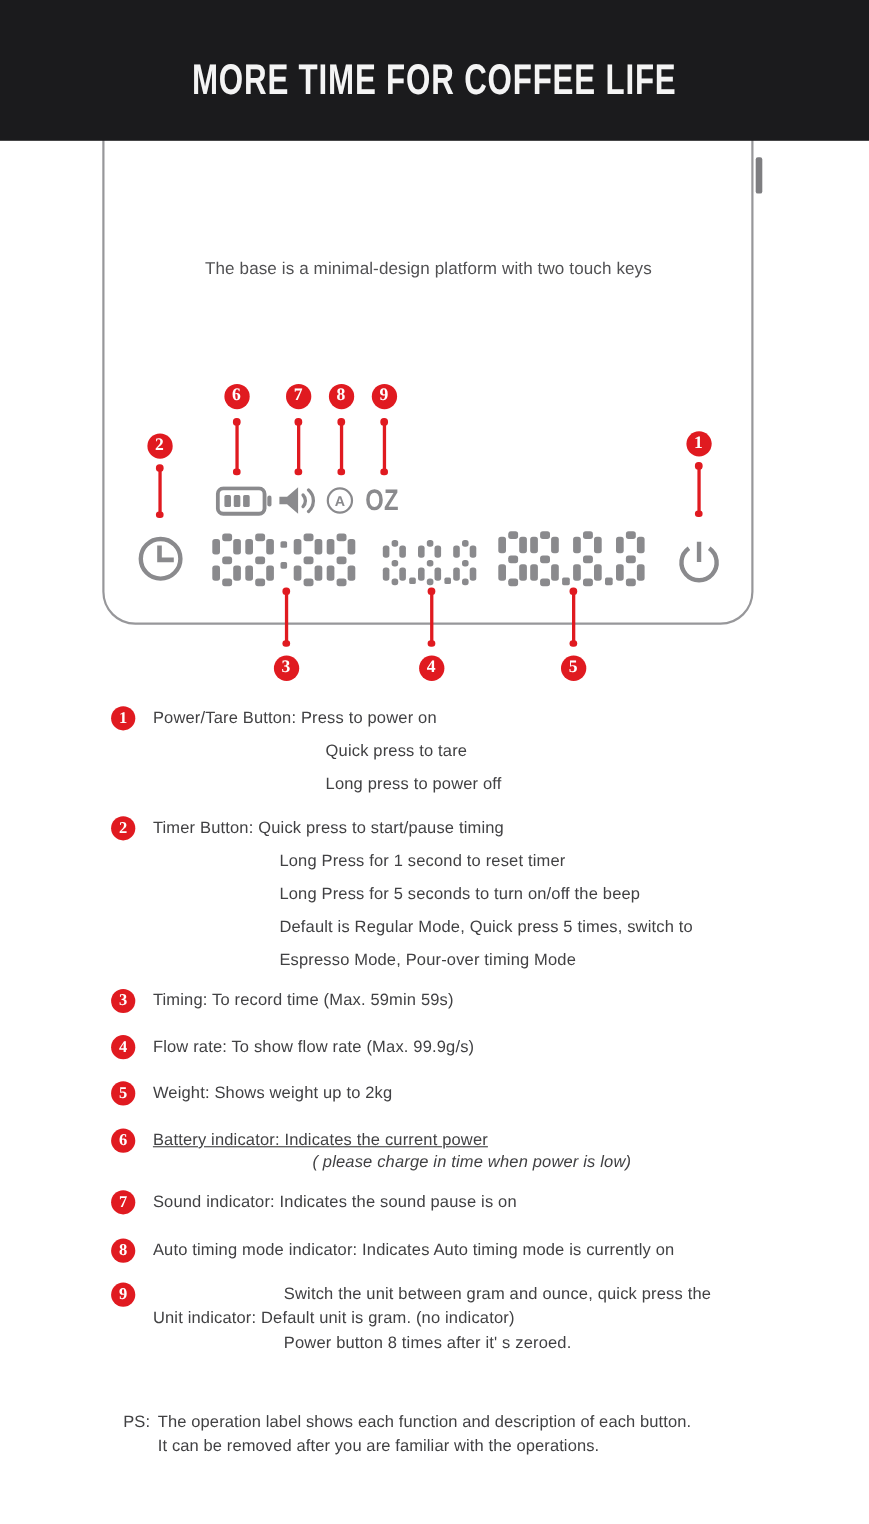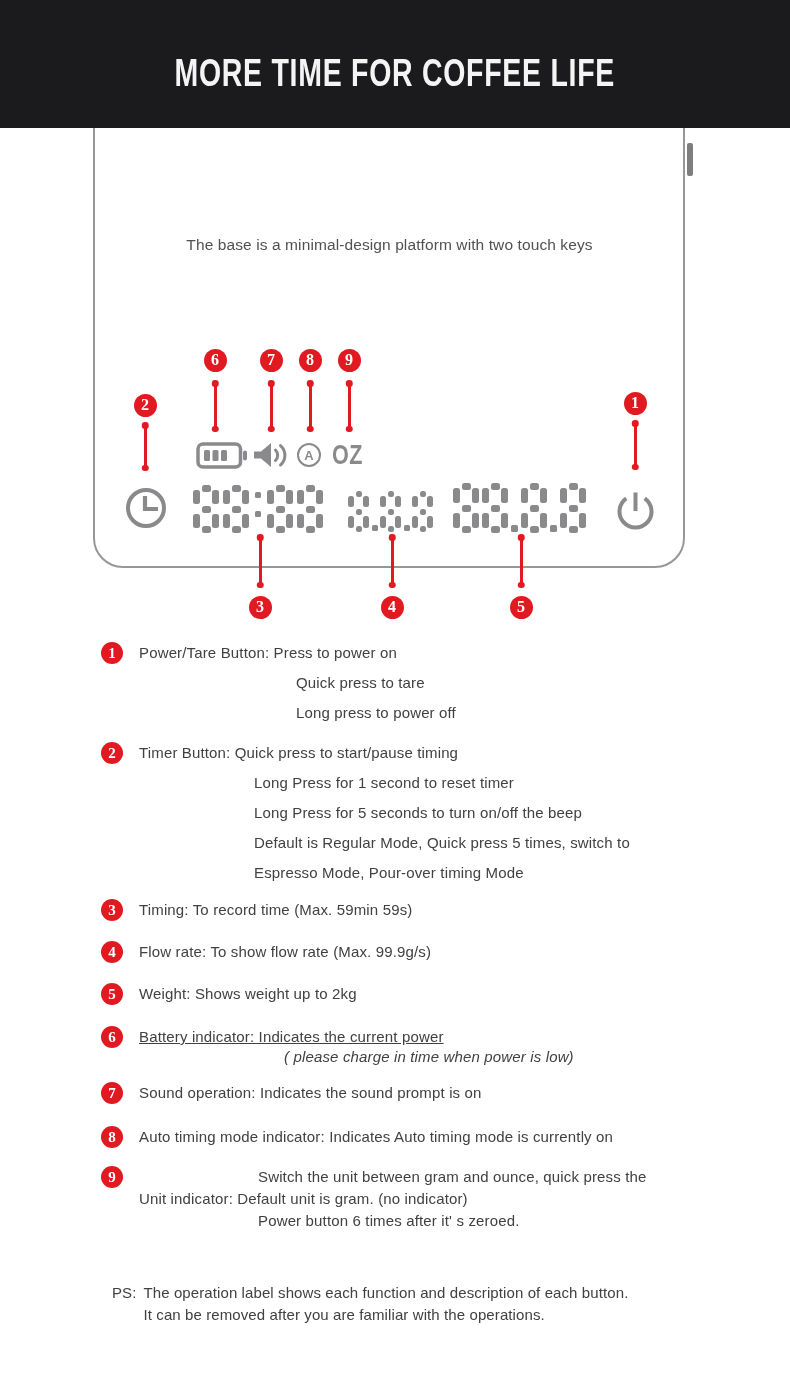--- a/index.html
+++ b/index.html
@@ -275,35 +275,35 @@
       <div class="item-row" style="top: 1027px;">
         <div class="item-badge" style="background: rgb(224, 26, 32); margin-top: -1px;">6</div>
         <div class="item-lines">
           <div class="item-line" style="line-height: 20px; text-decoration: underline;">Battery indicator: Indicates the current power</div>
           <div class="item-line" style="line-height: 20px; padding-left: 145px; font-style: italic;">( please charge in time when power is low)</div>
         </div>
       </div>
       <div class="item-row" style="top: 1078px;">
         <div class="item-badge" style="background: rgb(224, 26, 32); margin-top: 4px;">7</div>
         <div class="item-lines">
-          <div class="item-line" style="line-height: 30px;">Sound operation: Indicates the sound prompt is on</div>
+          <div class="item-line" style="line-height: 30px;">Sound indicator: Indicates the sound pause is on</div>
         </div>
       </div>
       <div class="item-row" style="top: 1122px;">
         <div class="item-badge" style="background: rgb(224, 26, 32); margin-top: 4px;">8</div>
         <div class="item-lines">
           <div class="item-line" style="line-height: 30px;">Auto timing mode indicator: Indicates Auto timing mode is currently on</div>
         </div>
       </div>
       <div class="item-row" style="top: 1166px;">
         <div class="item-badge" style="background: rgb(224, 26, 32); margin-top: 0px;">9</div>
         <div class="item-lines">
           <div class="item-line" style="line-height: 22px; padding-left: 119px;">Switch the unit between gram and ounce, quick press the</div>
           <div class="item-line" style="line-height: 22px;">Unit indicator: Default unit is gram. (no indicator)</div>
-          <div class="item-line" style="line-height: 22px; padding-left: 119px;">Power button 6 times after it' s zeroed.</div>
+          <div class="item-line" style="line-height: 22px; padding-left: 119px;">Power button 8 times after it' s zeroed.</div>
         </div>
       </div>
     </div>
 
   <div class="ps-note">
     <div class="ps-label">PS:</div>
     <div class="ps-lines" id="ps-lines">
         <div class="item-line">The operation label shows each function and description of each button.</div>
         <div class="item-line">It can be removed after you are familiar with the operations.</div>
       </div>

